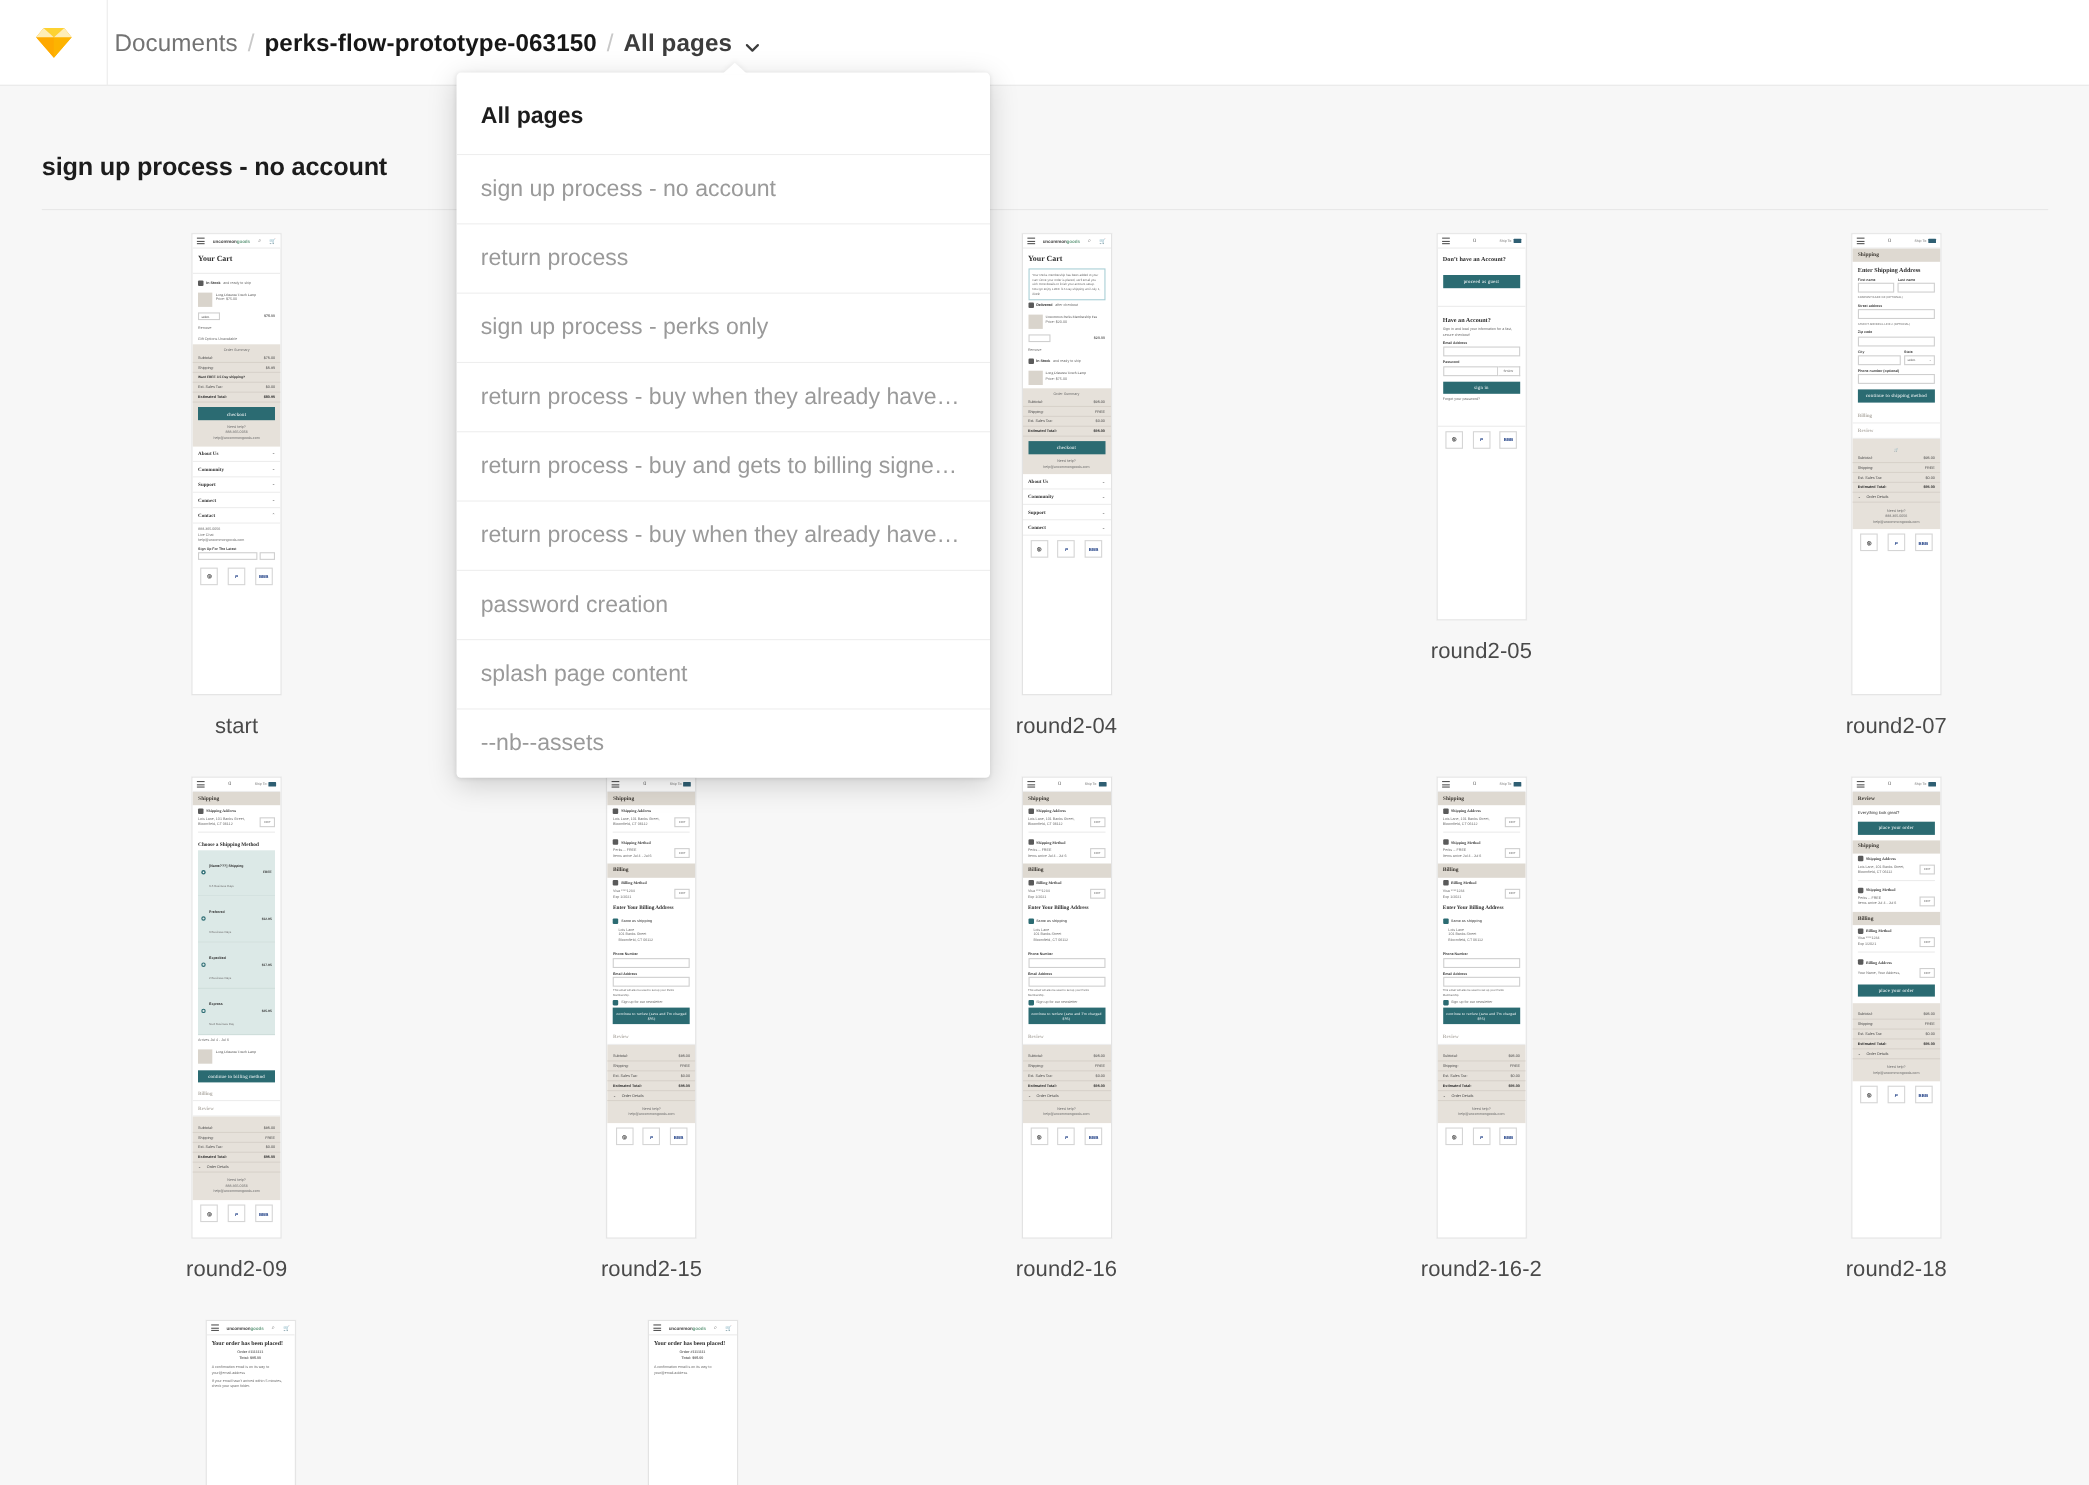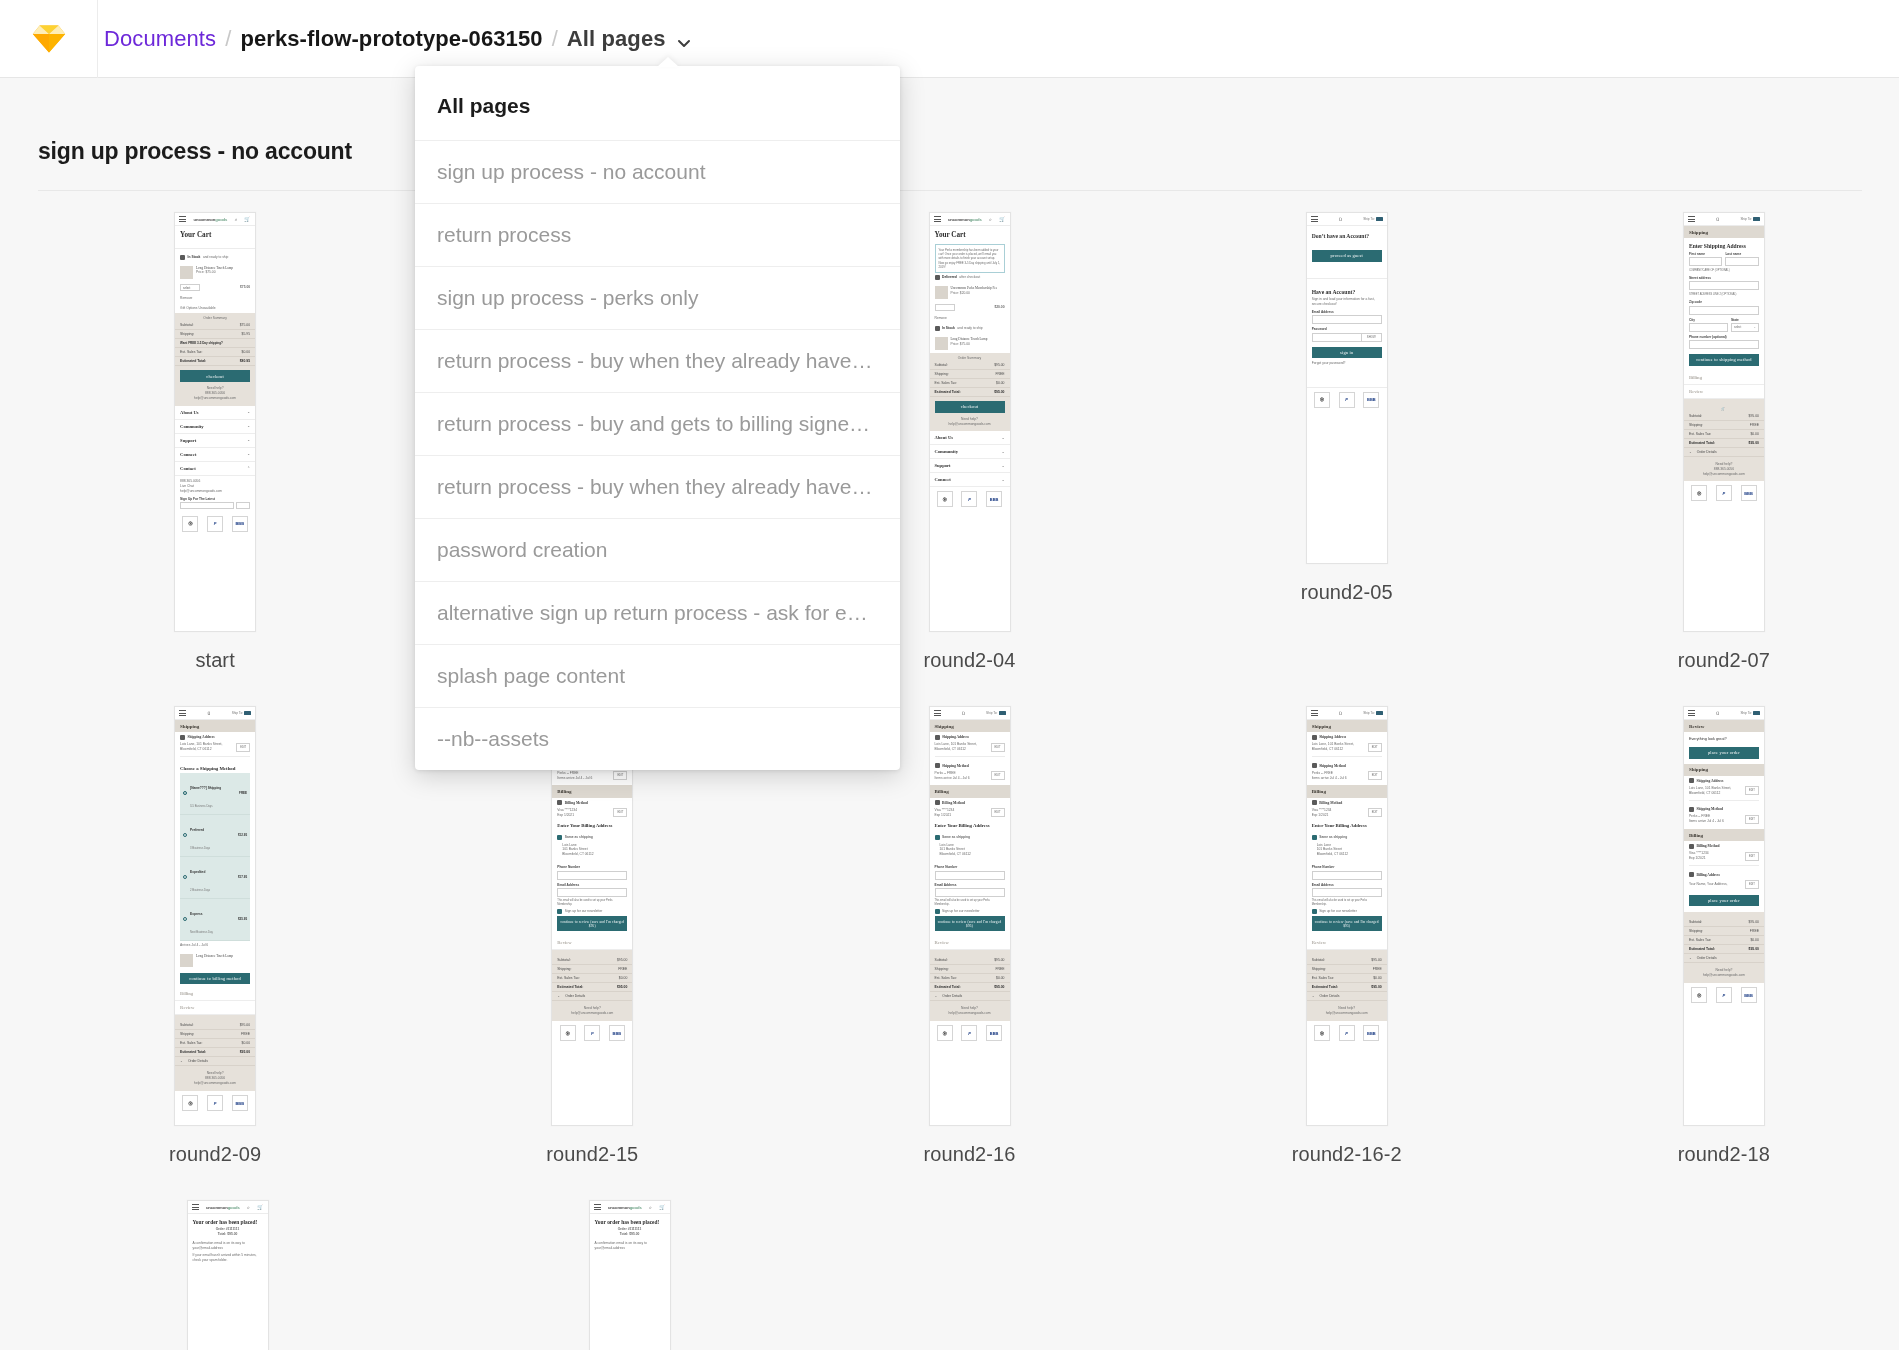--- a/index.html
+++ b/index.html
@@ -25,21 +25,21 @@
     border-right: 1px solid #ececec;
   }
   .sketch-logo { width: 34px; height: 32px; display:block; }
 
   .crumbs {
     display: flex; align-items: center;
     margin-left: 6px;
     font-size: 22px;
     letter-spacing: .1px;
   }
-  .crumb-docs { color: #6d28d9; }
+  .crumb-docs { color: #737373; }
   .crumb-sep { color: #c8c8c8; margin: 0 9px; font-weight: 400; }
   .crumb-file { color: #171717; font-weight: 700; }
   .crumb-page { color: #3d3d3d; font-weight: 700; }
   .chev {
     margin-left: 11px; display:inline-block;
     width: 14px; height: 14px; position: relative; top: -2px;
   }
 
   
   .page-title {
@@ -1214,21 +1214,18 @@
   <div class="dd-item">
       <span>return process - buy and gets to billing signe…</span>
     </div>
   <div class="dd-item">
       <span>return process - buy when they already have…</span>
     </div>
   <div class="dd-item">
       <span>password creation</span>
     </div>
   <div class="dd-item">
-      <span>alternative sign up return process - ask for e…</span>
-    </div>
-  <div class="dd-item">
       <span>splash page content</span>
     </div>
   <div class="dd-item">
       <span>--nb--assets</span>
     </div>
 </div>
 
 </body></html>

